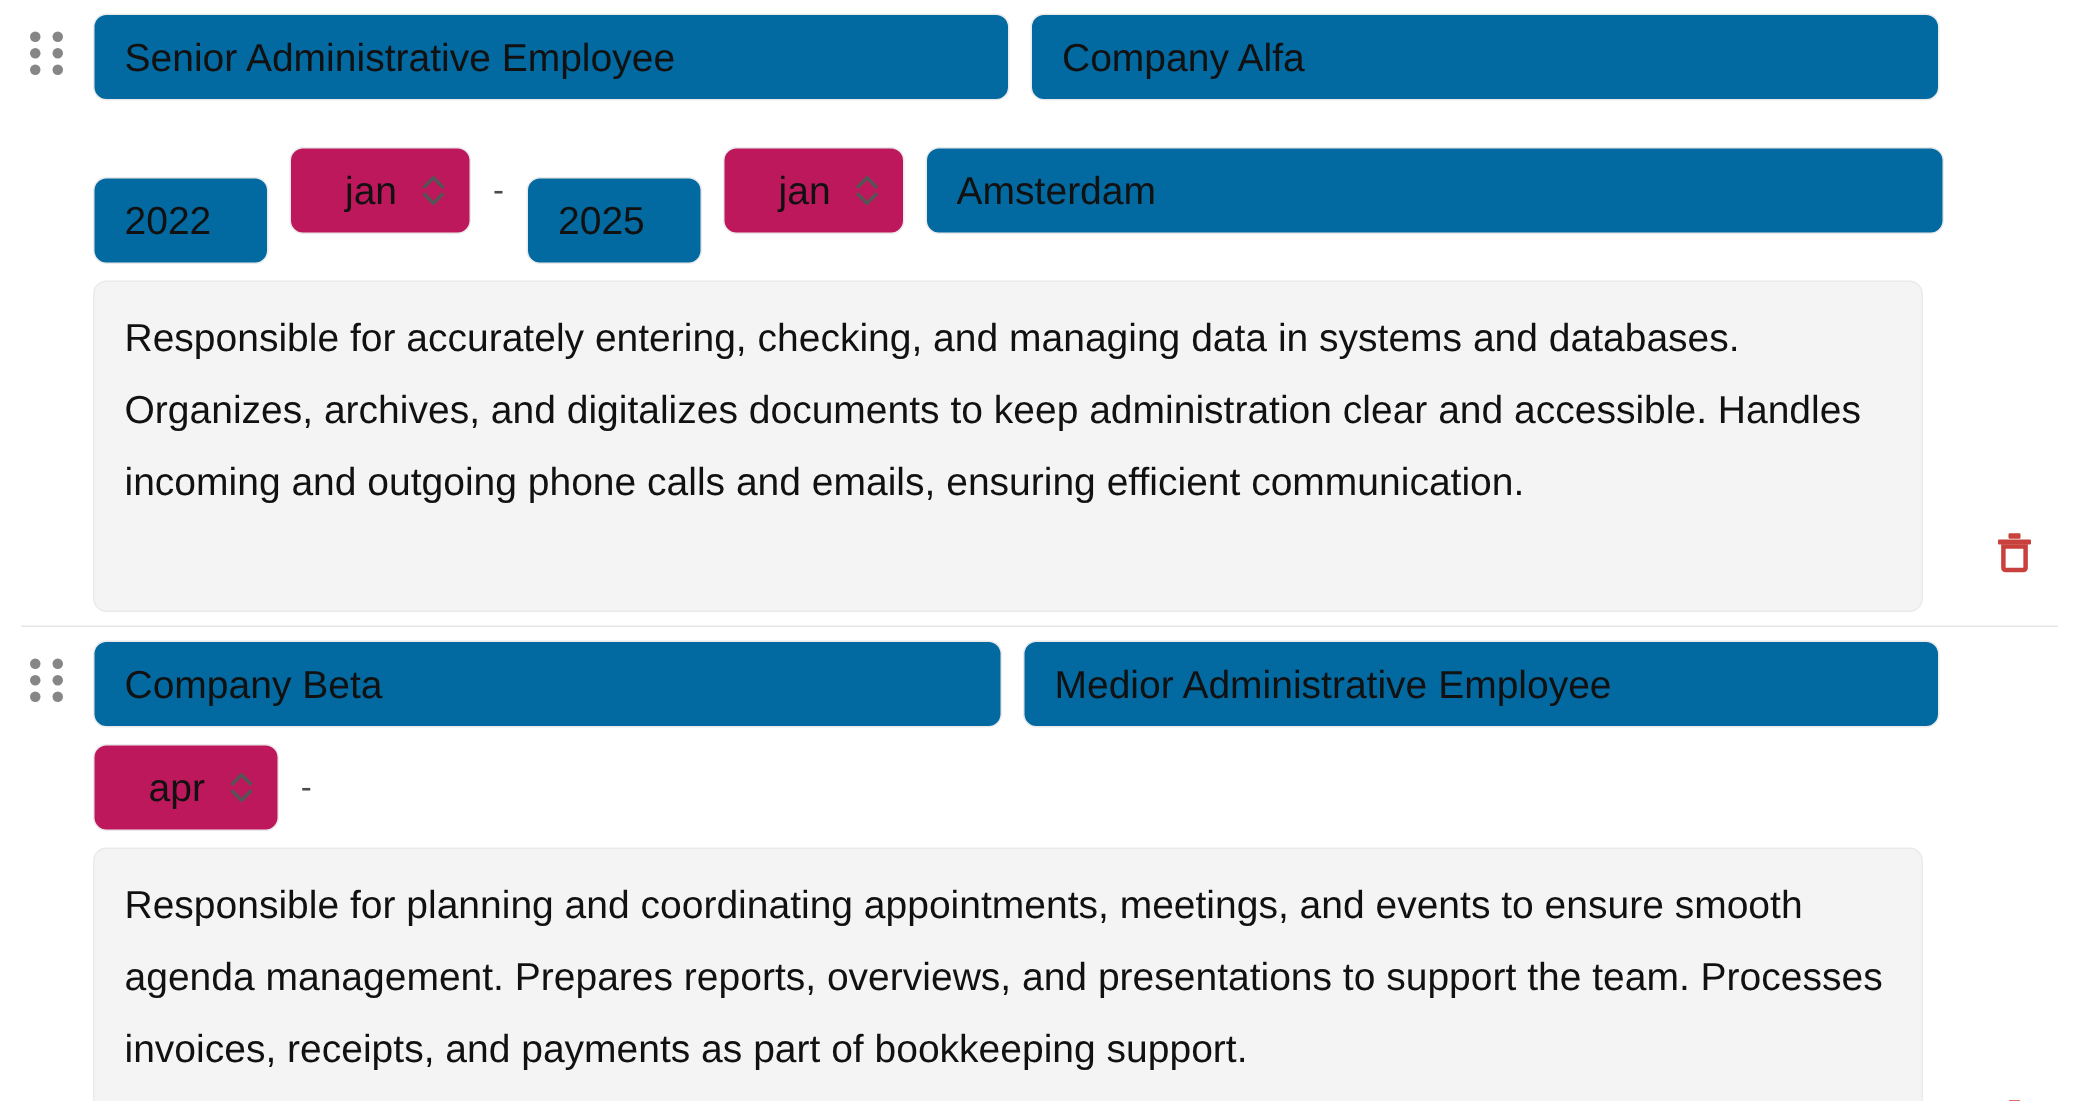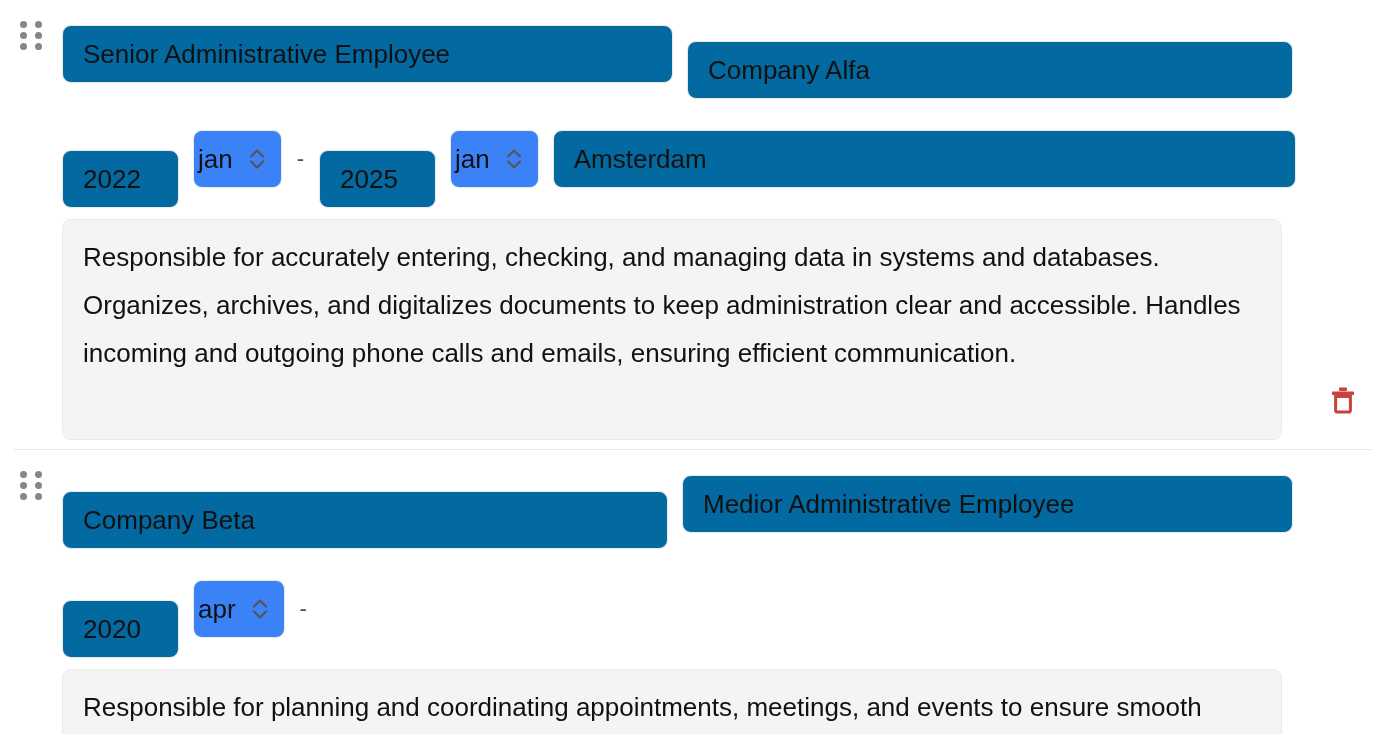--- a/index.html
+++ b/index.html
@@ -84,33 +84,33 @@
     line-height: 1;
     color: #111111;
     padding: 0 20px;
     height: 58px;
     display: flex;
     align-items: center;
     outline: none;
   }
 
   .fld-title { flex: 0 0 611px; width: 611px; }
-  .fld-company { flex: 0 0 606px; width: 606px; margin-top: 32px; }
+  .fld-company { flex: 0 0 606px; width: 606px; }
 
   .fld-year { flex: 0 0 117px; width: 117px; margin-top: 40px; }
 
   .select-wrap {
     position: relative;
     display: flex;
     align-items: center;
-    background: #3b82f6;
+    background: #be185d;
     border: 1px solid #eaeaea;
     border-radius: 9px;
     height: 58px;
-    padding: 0 14px 0 4px;
+    padding: 0 14px 0 36px;
     box-sizing: border-box;
     cursor: pointer;
   }
   .select-value {
     font-size: 26px;
     color: #111111;
     white-space: nowrap;
   }
   .select-chevrons {
     margin-left: 14px;
@@ -257,21 +257,20 @@
     </div>
 
     <div class="entry-fields">
 
       <div class="field-row">
         <input class="fld fld-company" type="text" placeholder="Company" value="Company Beta" style="">
         <input class="fld fld-title" type="text" placeholder="Job title" value="Medior Administrative Employee" style="">
       </div>
 
       <div class="field-row">
-        <input class="fld fld-year" type="text" placeholder="Year" value="2020" style="">
 
         <div class="select-wrap">
           <span class="select-value">apr</span>
           <span class="select-chevrons">
             <svg width="20" height="28" viewBox="0 0 20 28" aria-hidden="true">
               <path d="M4 11.5 L10 5.5 L16 11.5" fill="none" stroke="#555555" stroke-width="2.2" stroke-linecap="round" stroke-linejoin="round"></path>
               <path d="M4 16.5 L10 22.5 L16 16.5" fill="none" stroke="#555555" stroke-width="2.2" stroke-linecap="round" stroke-linejoin="round"></path>
             </svg>
           </span>
         </div>

